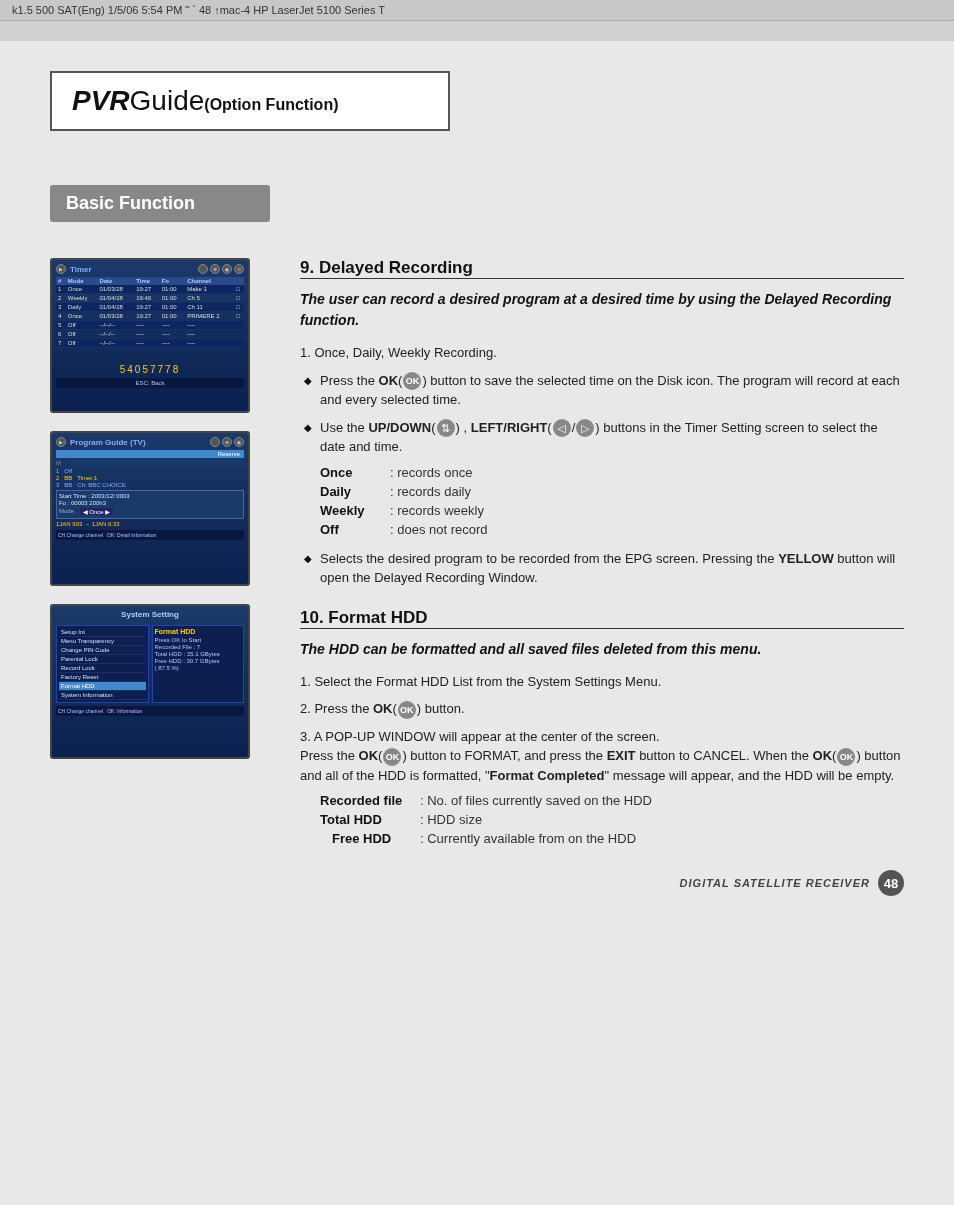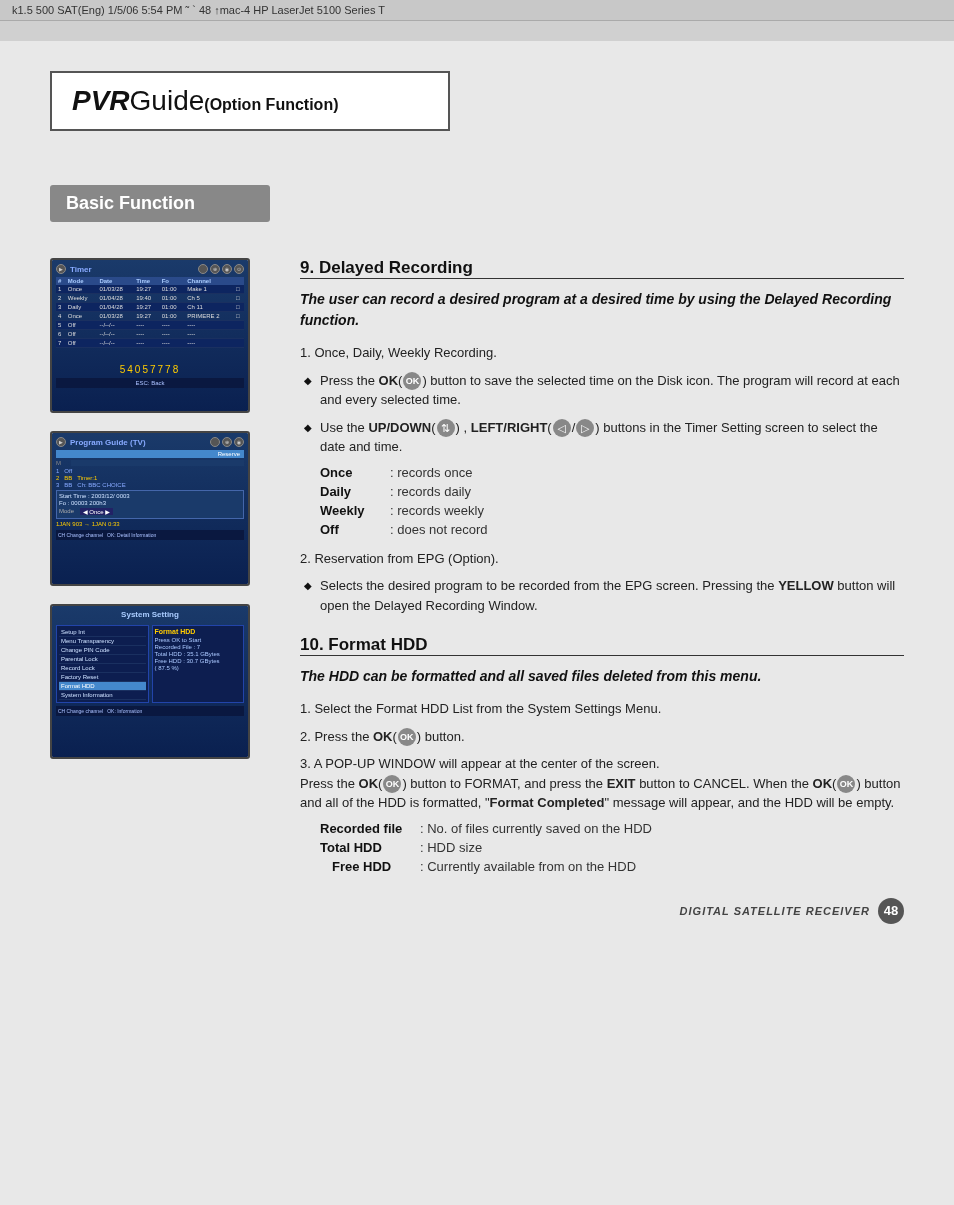--- a/index.html
+++ b/index.html
@@ -540,21 +540,20 @@
           <div class="term-row">
             <span class="term-key">Weekly</span>
             <span class="term-val">: records weekly</span>
           </div>
           <div class="term-row">
             <span class="term-key">Off</span>
             <span class="term-val">: does not record</span>
           </div>
         </div>
 
-        <div class="step-text">2. Reservation from EPG (Option).</div>
 
         <div class="bullet-item">
           Selects the desired program to be recorded from the EPG screen. Pressing the <span class="bold-word">YELLOW</span> button will open the Delayed Recording Window.
         </div>
       </div>
 
       <div class="section-divider">
         <div class="section-title">10. Format HDD</div>
         <div class="intro-italic">The HDD can be formatted and all saved files deleted from this menu.</div>
         <div class="step-text">1. Select the Format HDD List from the System Settings Menu.</div>

